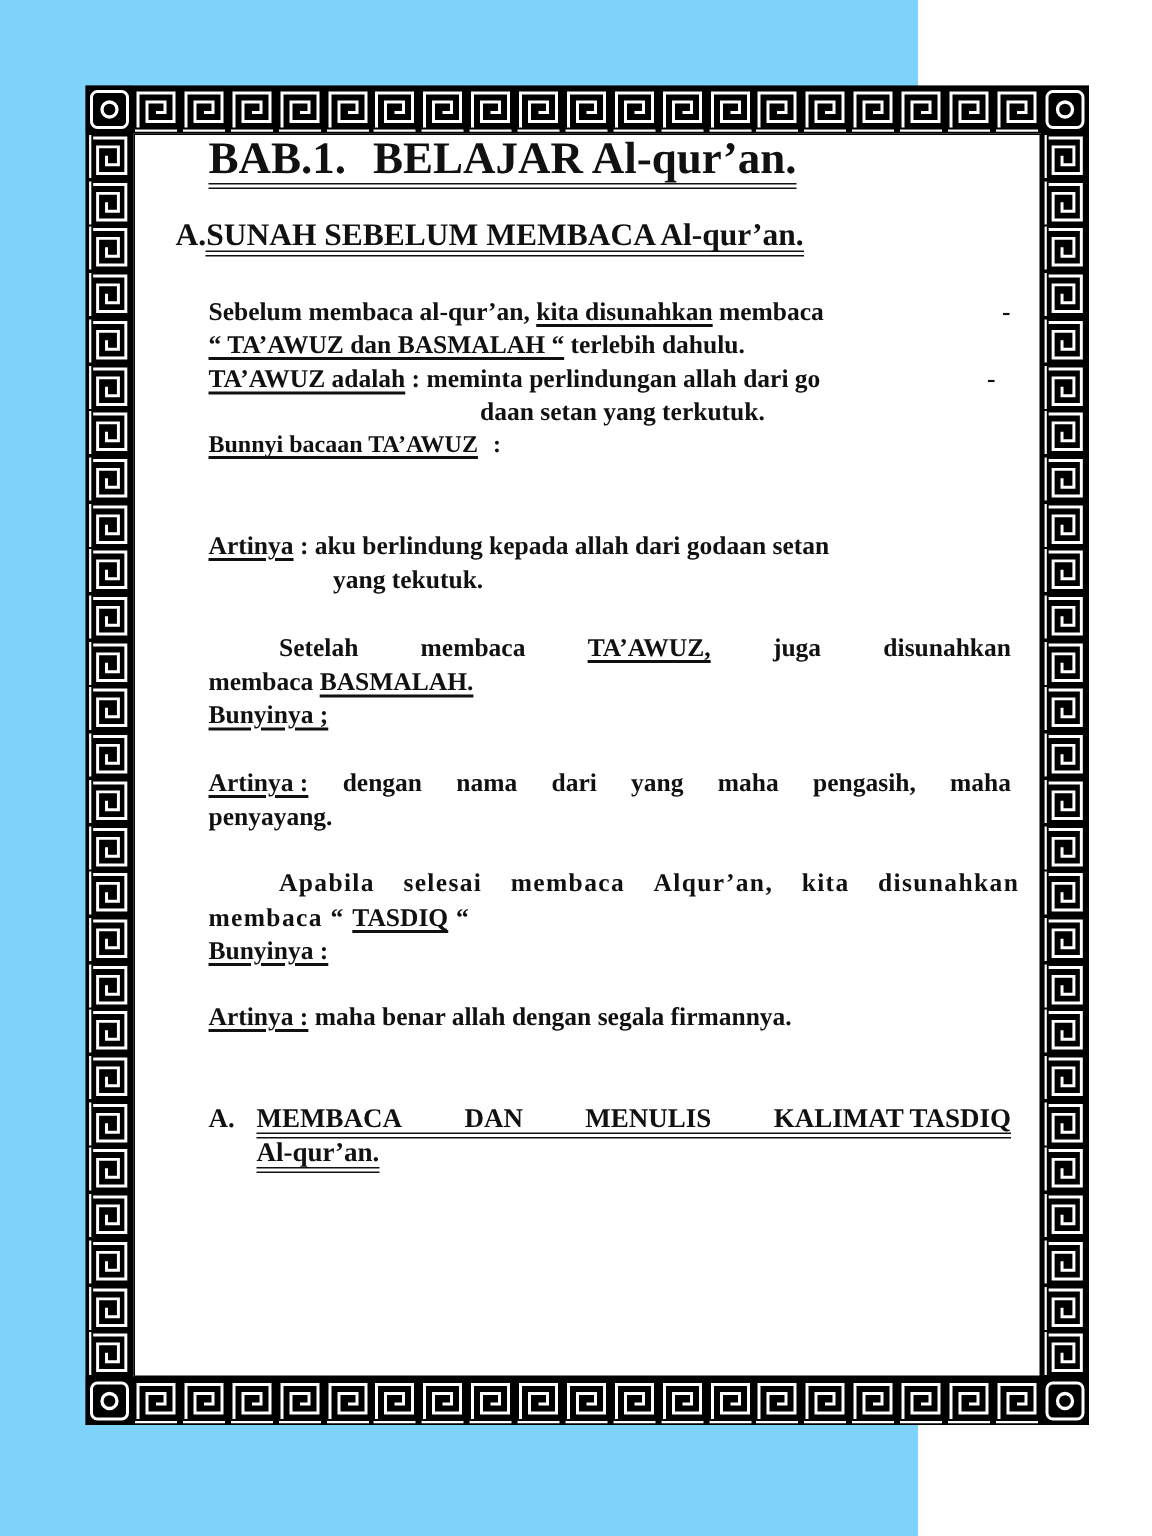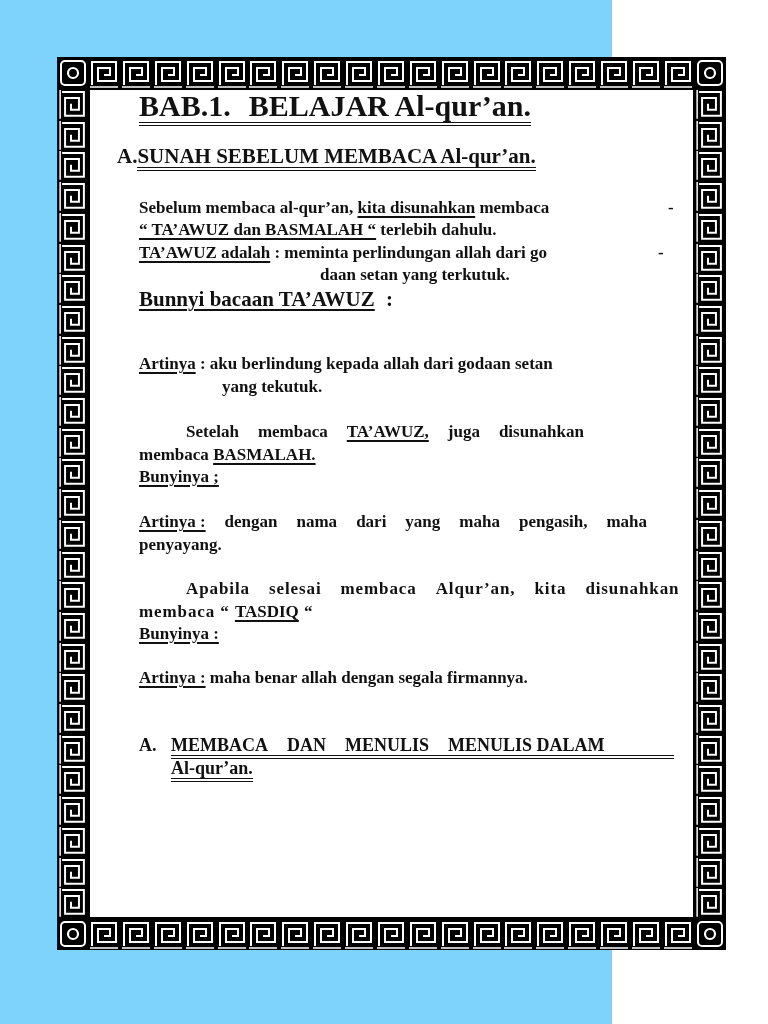--- a/index.html
+++ b/index.html
@@ -94,21 +94,21 @@
     .subhead .du { border-bottom: 4px double #111; }
     .body {
       font-size: 17px;
     }
     .justify {
       position: absolute;
       font-weight: bold;
       font-size: 17px;
       line-height: 1;
       display: flex;
-      justify-content: flex-start;
+      justify-content: space-between;
       white-space: nowrap;
       gap: 19px;
     }
     .spaced { letter-spacing: 0.9px; }
     .heading2 {
       font-size: 18px;
     }
     .heading2 .du { border-bottom: 4px double #111; }
   </style>
 </head>
@@ -820,21 +820,21 @@
     <span>terlebih dahulu.</span>
   </div>
 
   <div class="t body" style="left:139px; top:244px;">
     <span class="u">TA’AWUZ  adalah</span>
     <span>: meminta perlindungan allah dari go</span>
   </div>
   <div class="t body" style="left:658px; top:244px;">-</div>
   <div class="t body" style="left:320px; top:266px;">daan setan yang terkutuk.</div>
 
-  <div class="t body" style="left:139px; top:289px; font-size:21px;">
+  <div class="t body" style="left:139px; top:289px; font-size:16px;">
     <span class="u">Bunnyi bacaan TA’AWUZ</span>
     <span style="margin-left:6px;">:</span>
   </div>
 
   <div class="t body" style="left:139px; top:355px;">
     <span class="u">Artinya</span>
     <span>: aku berlindung kepada allah dari godaan setan</span>
   </div>
   <div class="t body" style="left:222px; top:378px;text-align:right;">yang tekutuk.</div>
 
@@ -885,19 +885,19 @@
   <div class="t body" style="left:139px; top:669px;">
     <span class="u">Artinya :</span>
     <span>maha benar allah dengan segala firmannya.</span>
   </div>
 
   <div class="t heading2" style="left:139px; top:736px;">A.</div>
   <div class="justify heading2" style="left:171px; top:736px; width:503px; border-bottom:4px double #111; padding-bottom:1px;">
     <span>MEMBACA</span>
     <span>DAN</span>
     <span>MENULIS</span>
-    <span>MENULIS DALAM</span>
+    <span>KALIMAT TASDIQ</span>
   </div>
   <div class="t heading2" style="left:171px; top:759px;">
     <span class="du">Al-qur’an.</span>
   </div>
 
 </div>
 
 </body></html>

